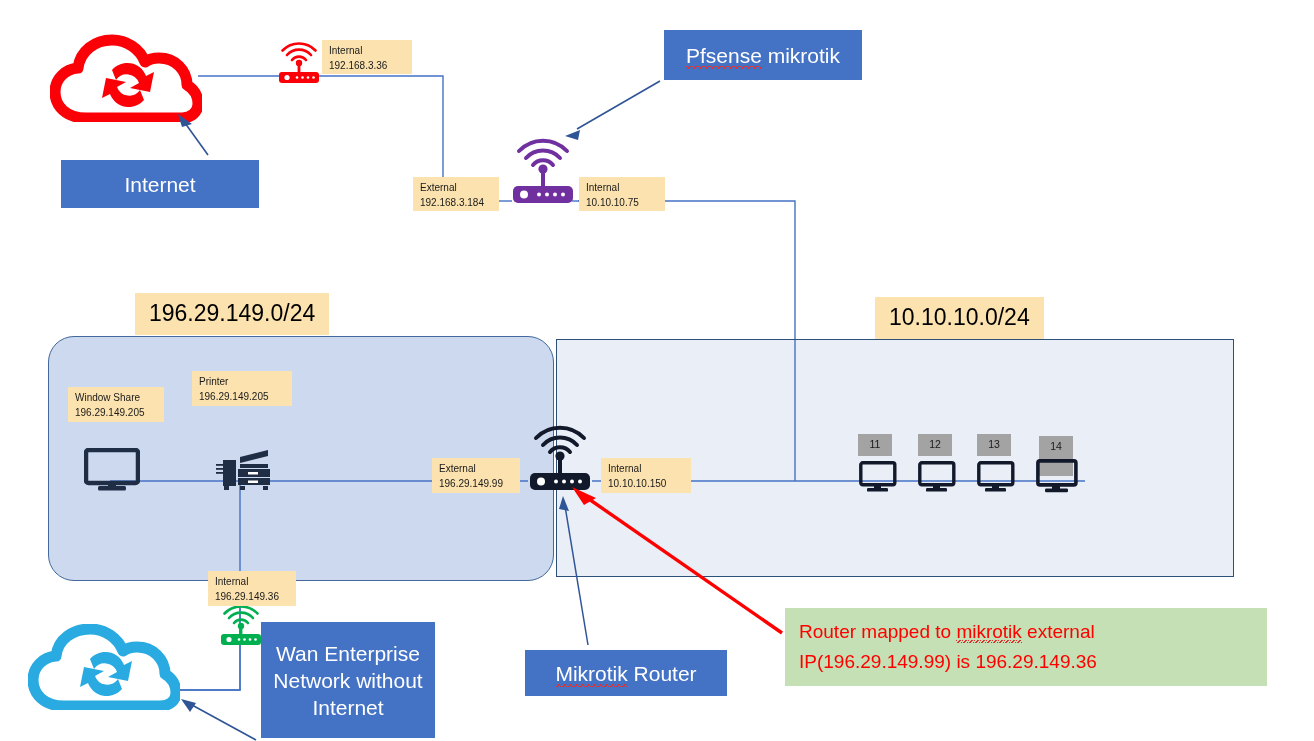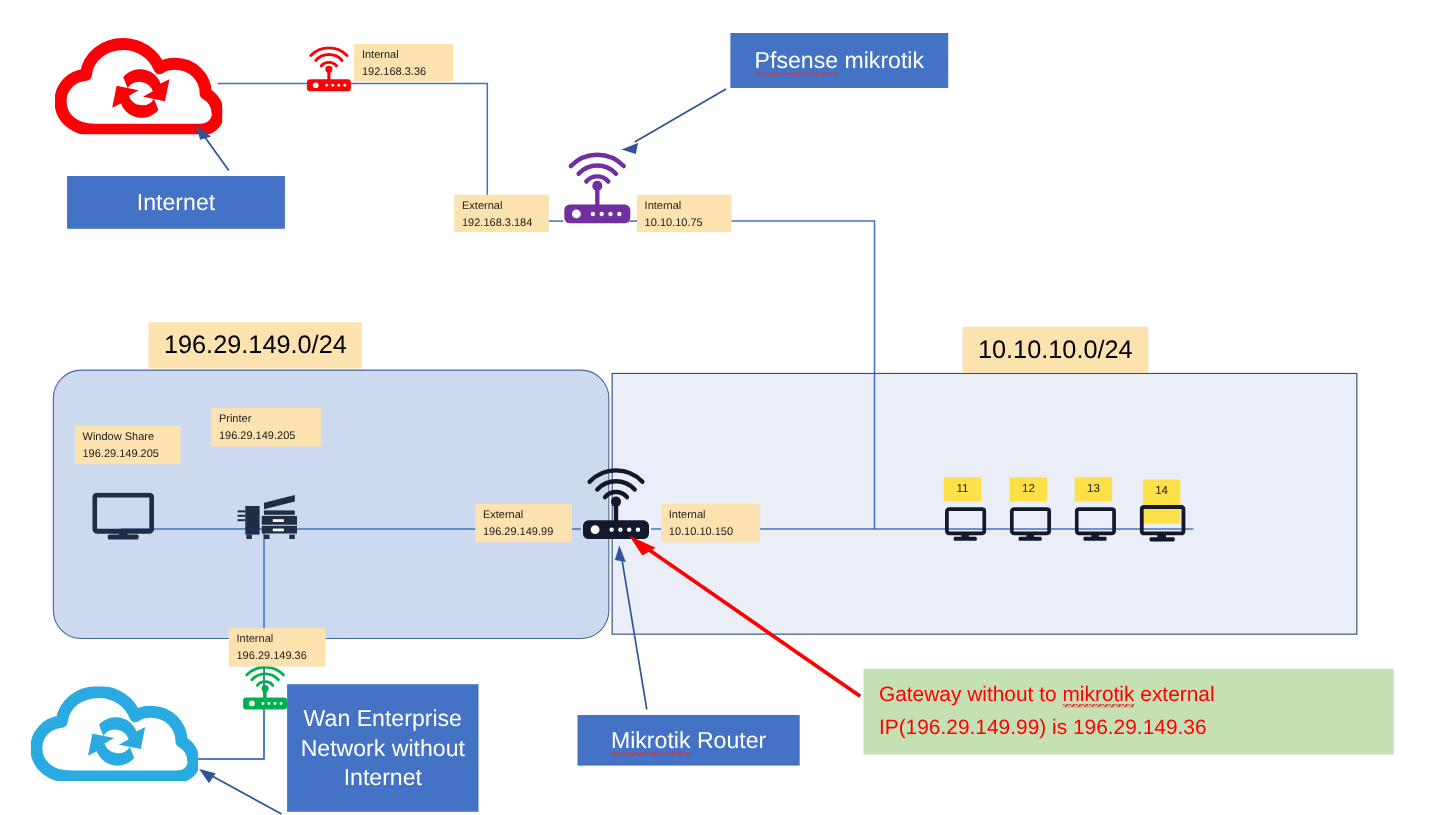--- a/index.html
+++ b/index.html
@@ -47,21 +47,21 @@
   .chip-big {
     background: #fbe2ae;
     color: #000000;
     font-size: 23px;
     line-height: 30px;
     padding: 5px 14px 7px 14px;
     white-space: nowrap;
     box-sizing: border-box;
   }
   .chip-num {
-    background: #fde047;
+    background: #a3a3a3;
     color: #1a1a1a;
     font-size: 10.5px;
     text-align: center;
     padding: 4px 0 5px 0;
     box-sizing: border-box;
   }
 
   
   .callout {
     background: #4472c4;
@@ -313,21 +313,21 @@
   </div>
   <div class="abs" style="left:1036px; top:459px; width:42px; height:35px;">
     <svg class="icon-svg" width="42" height="35" viewBox="0 0 42 35">
       <rect x="1.9" y="1.9" width="38" height="24" rx="2" fill="none" stroke="#12192b" stroke-width="3.6"></rect>
       <rect x="16" y="25" width="8" height="5" fill="#12192b"></rect>
       <rect x="9" y="29.5" width="23" height="3.8" rx="1.3" fill="#12192b"></rect>
     </svg>
   </div>
 
   <div class="abs note-green" style="left:785px; top:608px; width:482px; height:78px;">
-    <div><span>Gateway without to </span><span class="squiggle-r">mikrotik</span><span> external</span></div>
+    <div><span>Router mapped to </span><span class="squiggle-r">mikrotik</span><span> external</span></div>
     <div>IP(196.29.149.99)   is 196.29.149.36</div>
   </div>
   <svg class="layer" viewBox="0 0 1314 741">
     <g stroke="#ff0000" stroke-width="3.4" fill="none">
       <path d="M782 633 L 586 497"></path>
     </g>
     <path d="M572 487 L 596 498 L 584 505 Z" fill="#ff0000"></path>
   </svg>
 
   <div class="abs chip" style="left:208px; top:571px; width:88px; height:35px;">Internal

